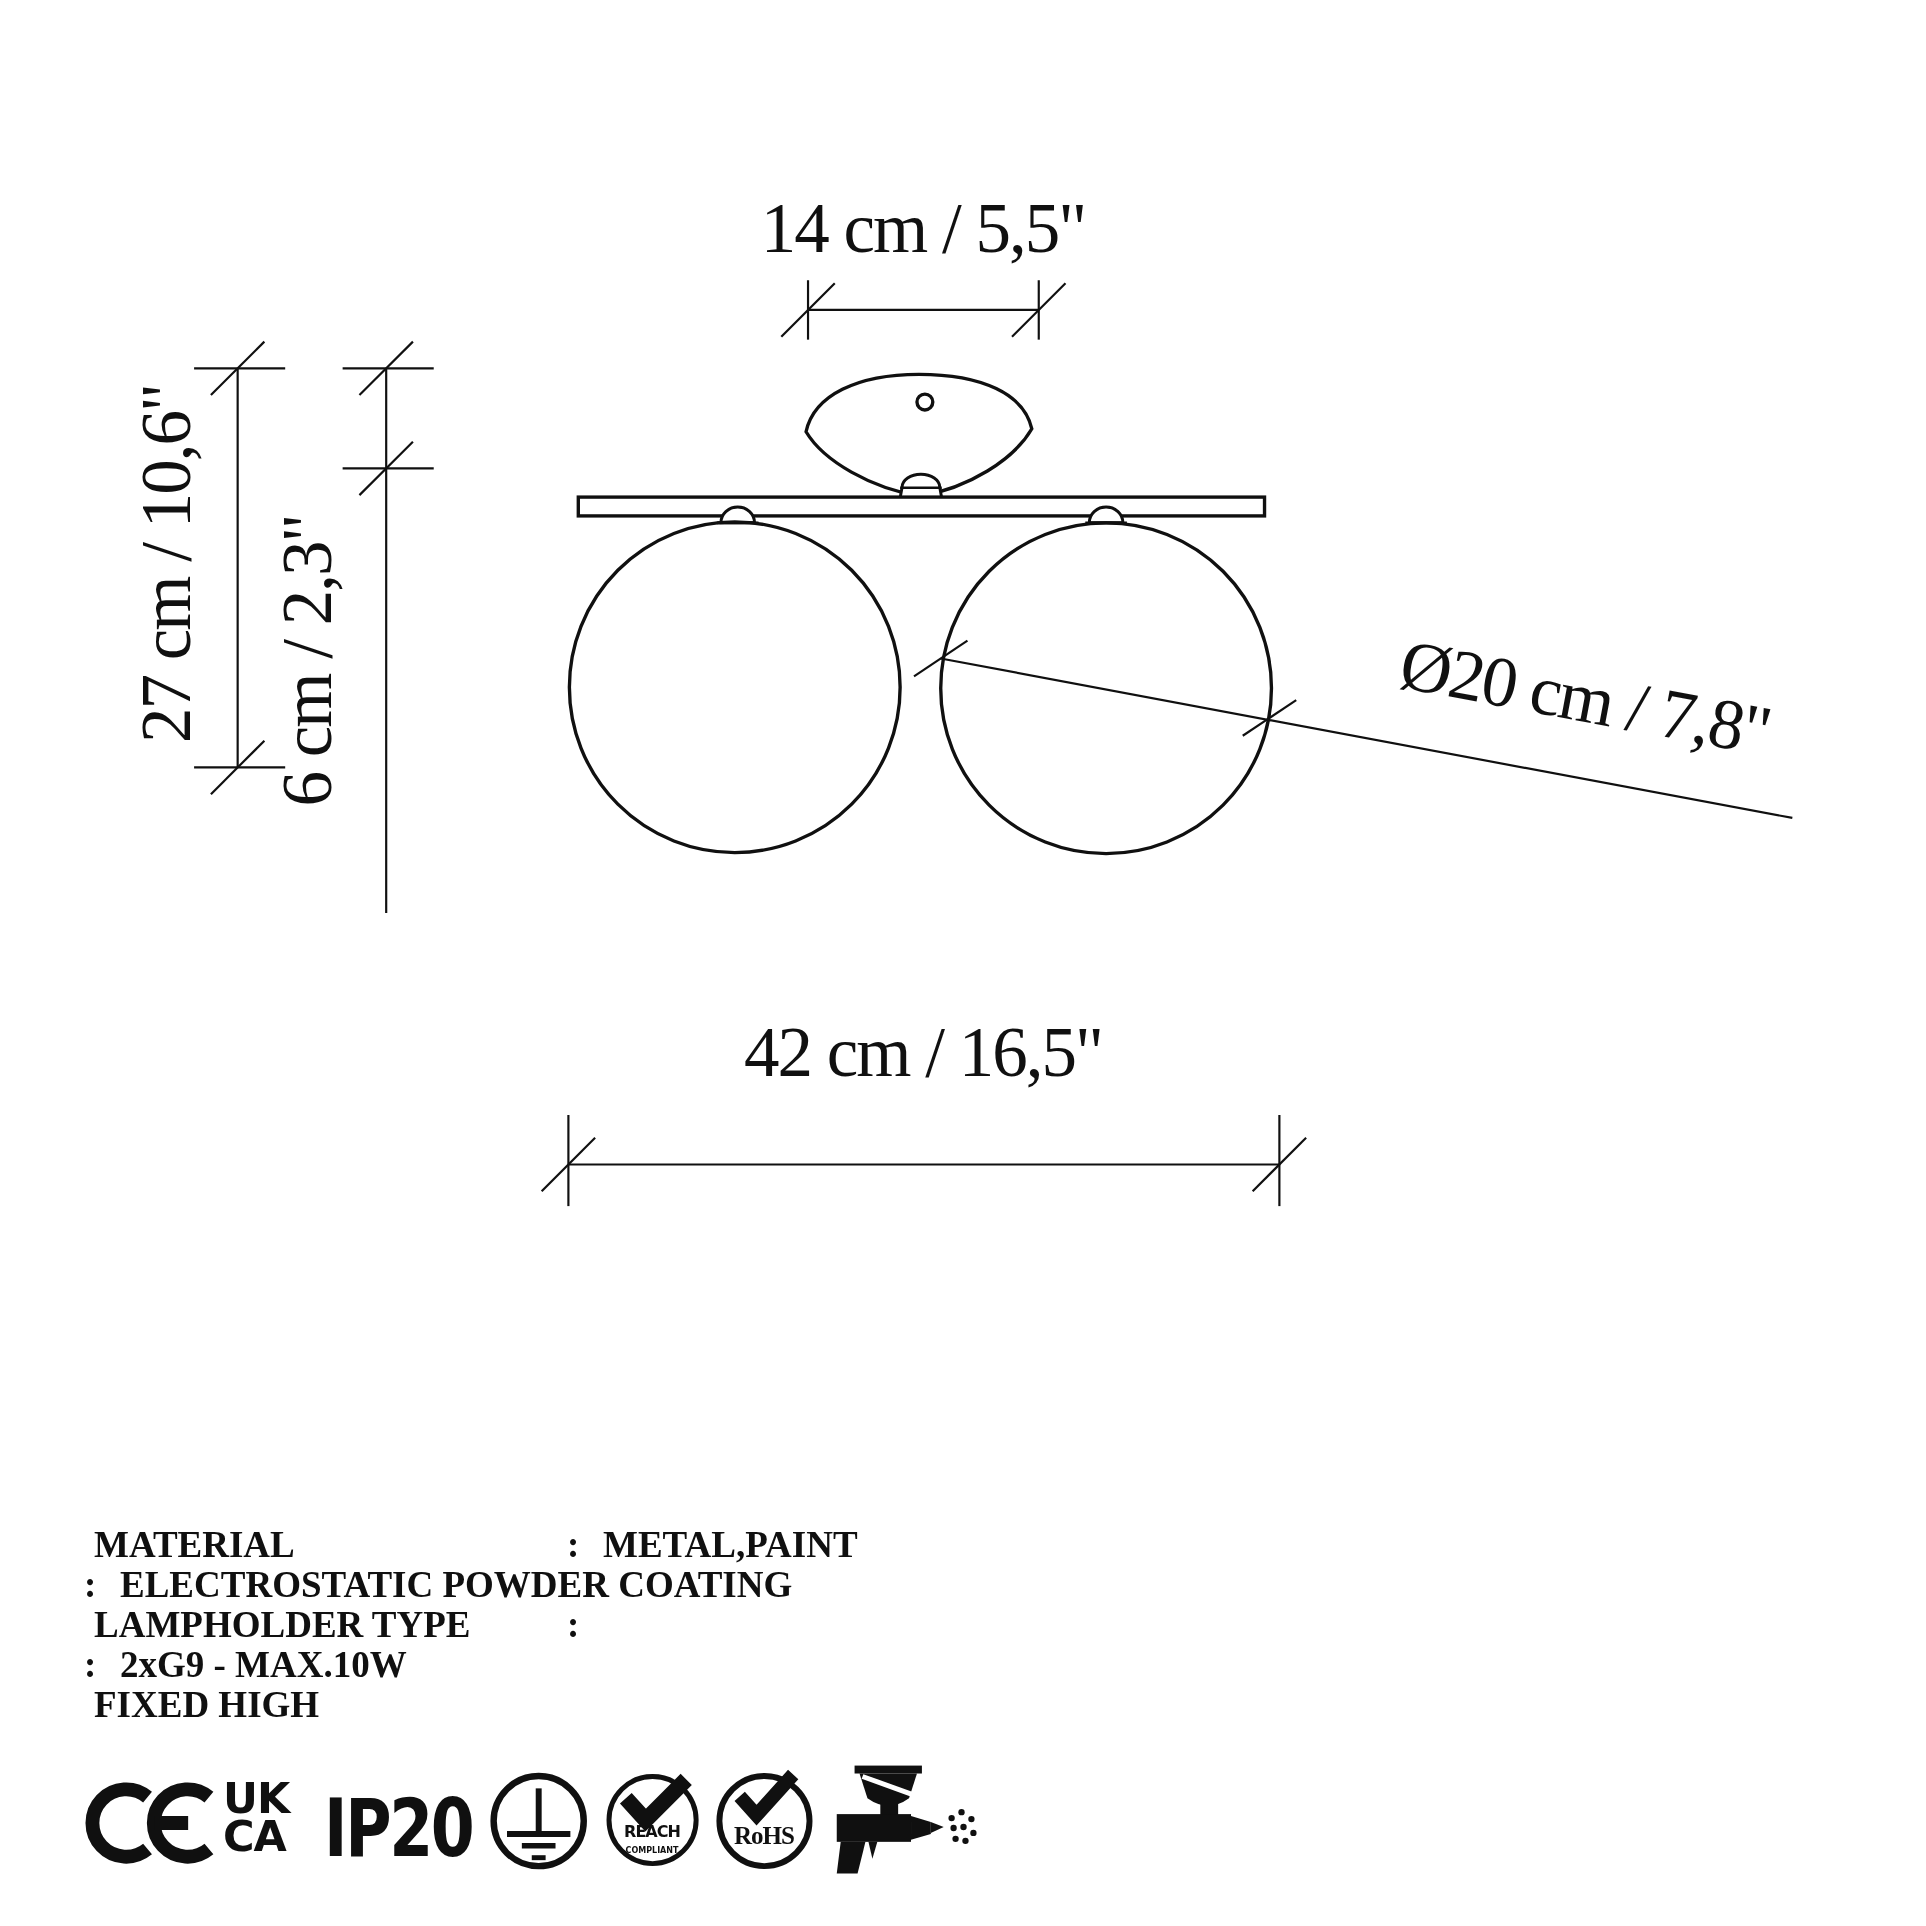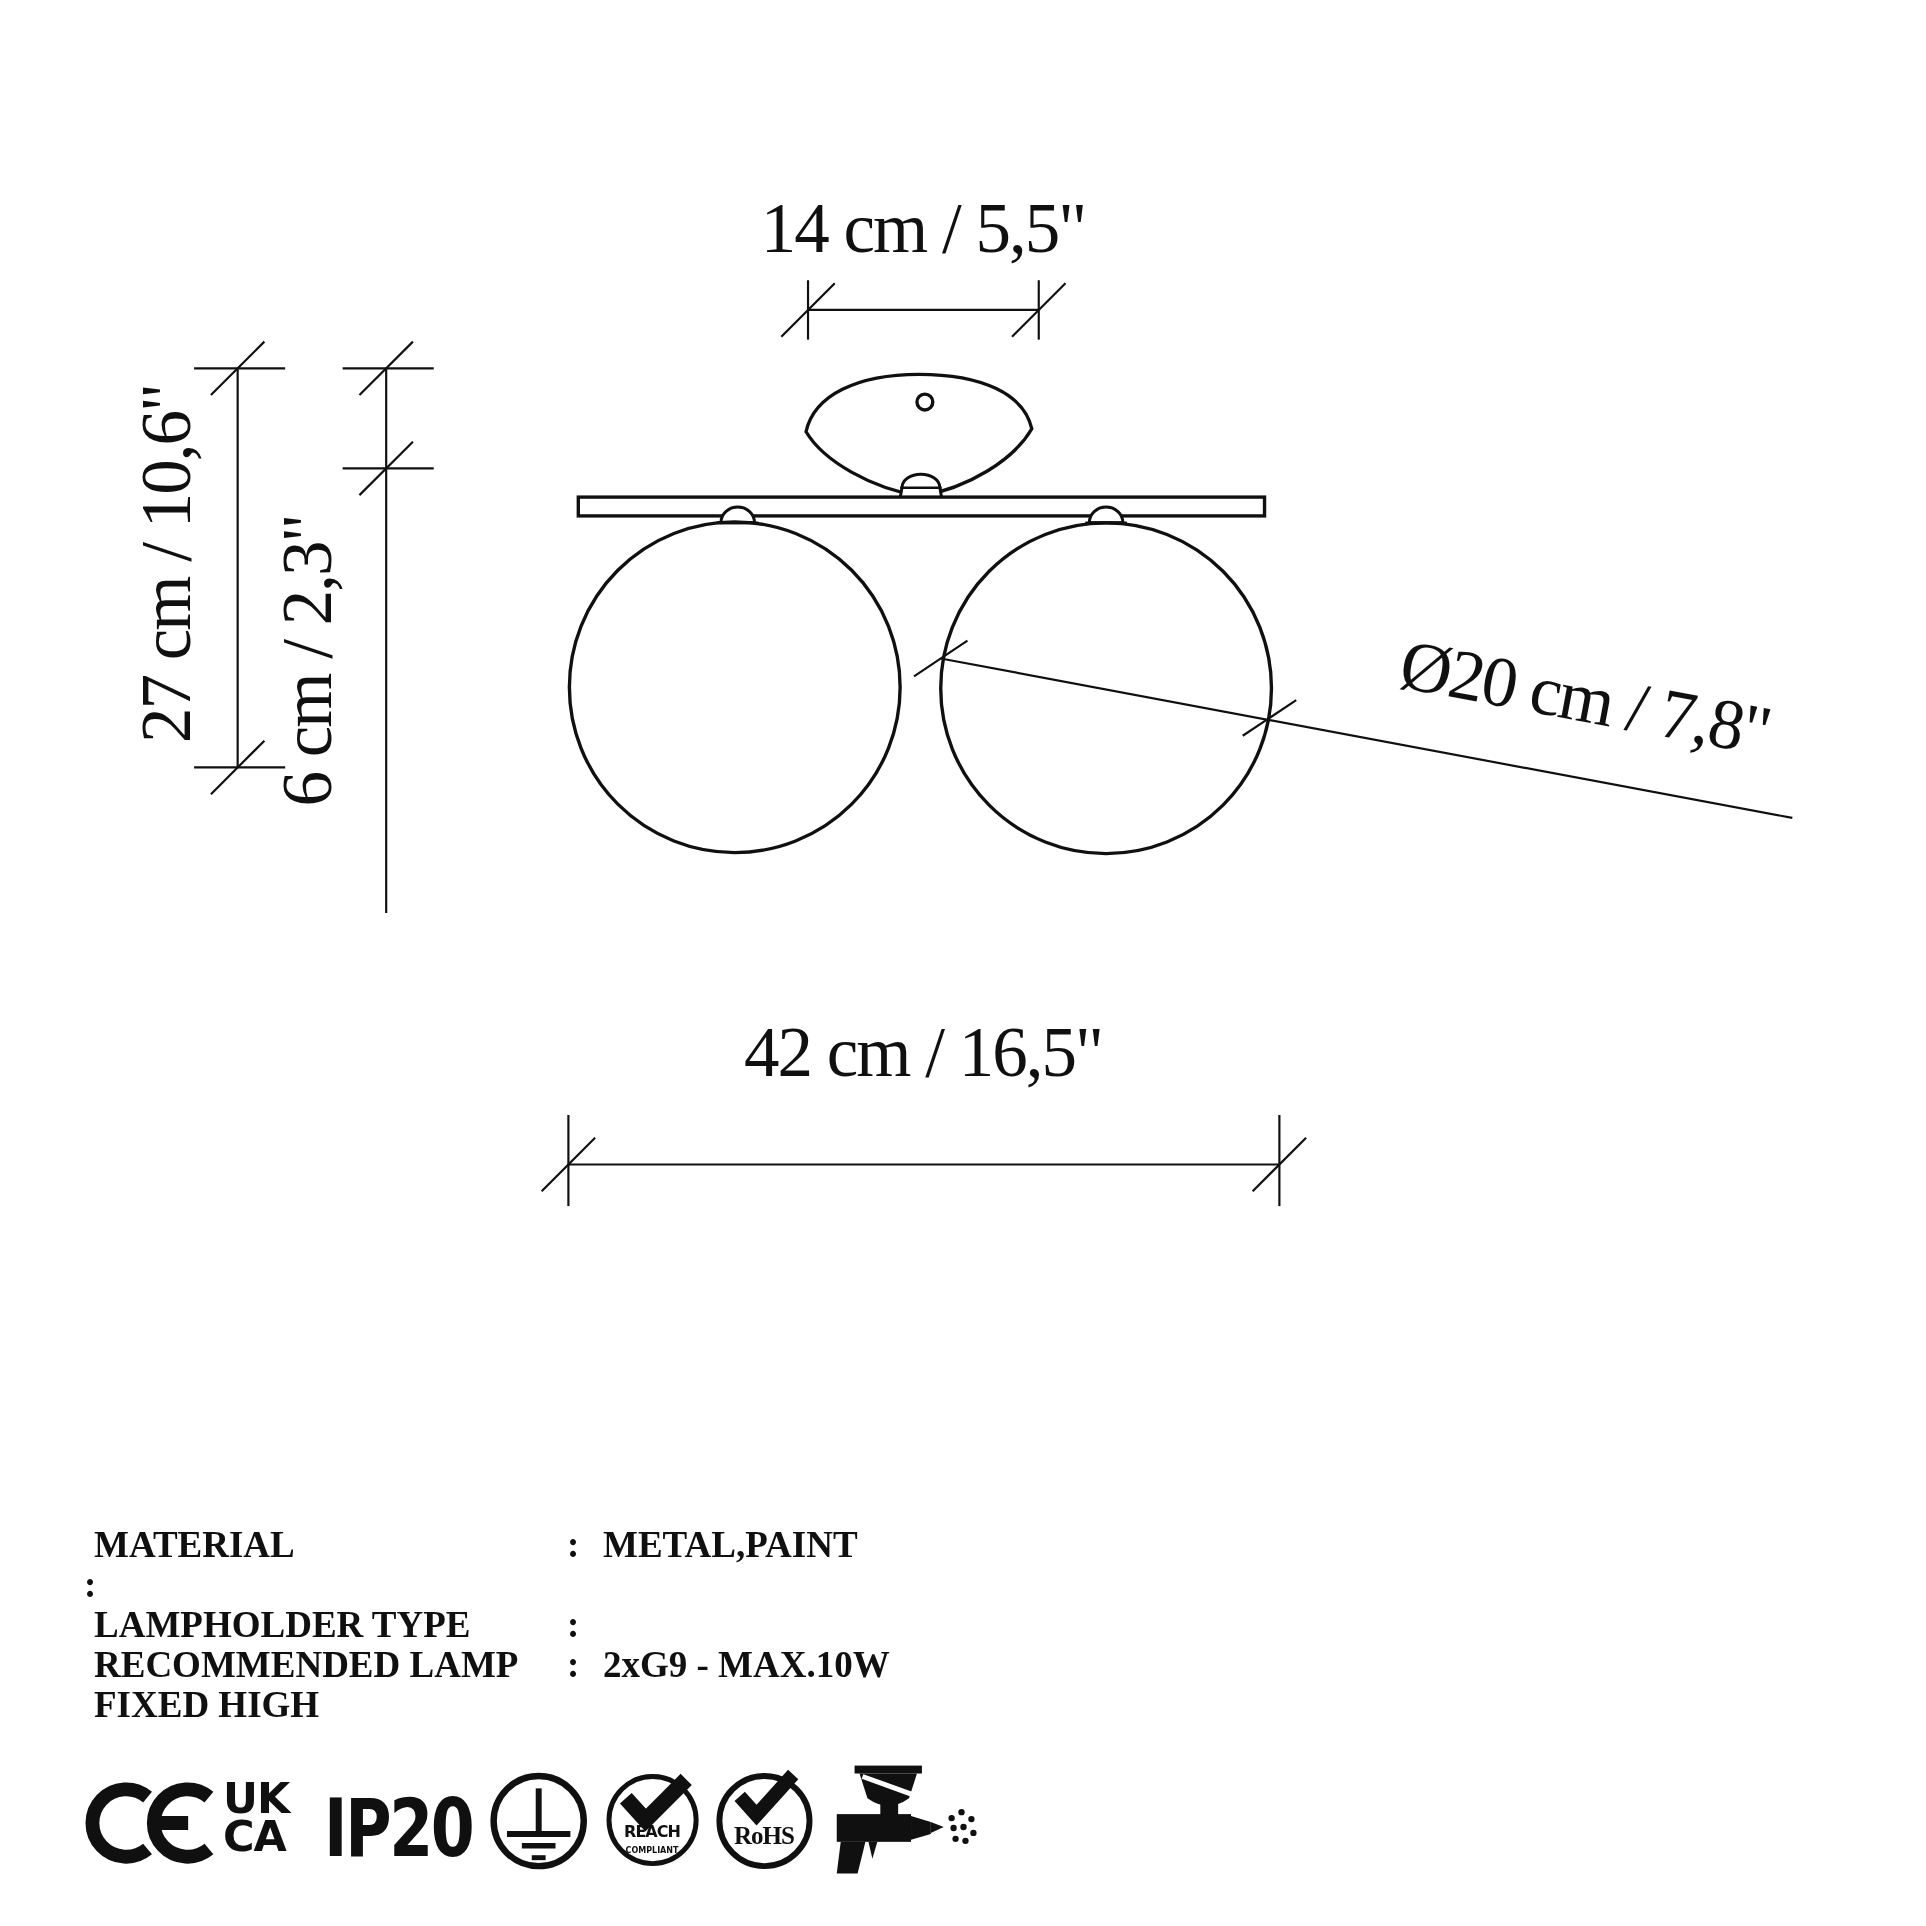--- a/index.html
+++ b/index.html
@@ -153,27 +153,27 @@
   <div class="dim-label" style="left:923px;top:1052px;">42 cm / 16,5"</div>
 
   <div id="specs">
     <div class="spec-row">
       <span class="spec-label">MATERIAL</span>
       <span class="spec-sep">:</span>
       <span class="spec-value">METAL,PAINT</span>
     </div>
     <div class="spec-row">
       <span class="spec-sep">:</span>
+      <span class="spec-value">ELECTROSTATIC POWDER COATING</span>
     </div>
     <div class="spec-row">
       <span class="spec-label">LAMPHOLDER TYPE</span>
       <span class="spec-sep">:</span>
     </div>
     <div class="spec-row">
-      <span class="spec-label">RECOMMENDED LAMP</span>
       <span class="spec-sep">:</span>
       <span class="spec-value">2xG9 - MAX.10W</span>
     </div>
     <div class="spec-row">
       <span class="spec-label">FIXED HIGH</span>
       <span class="spec-sep"></span>
       <span class="spec-value"></span>
     </div>
   </div>
 

